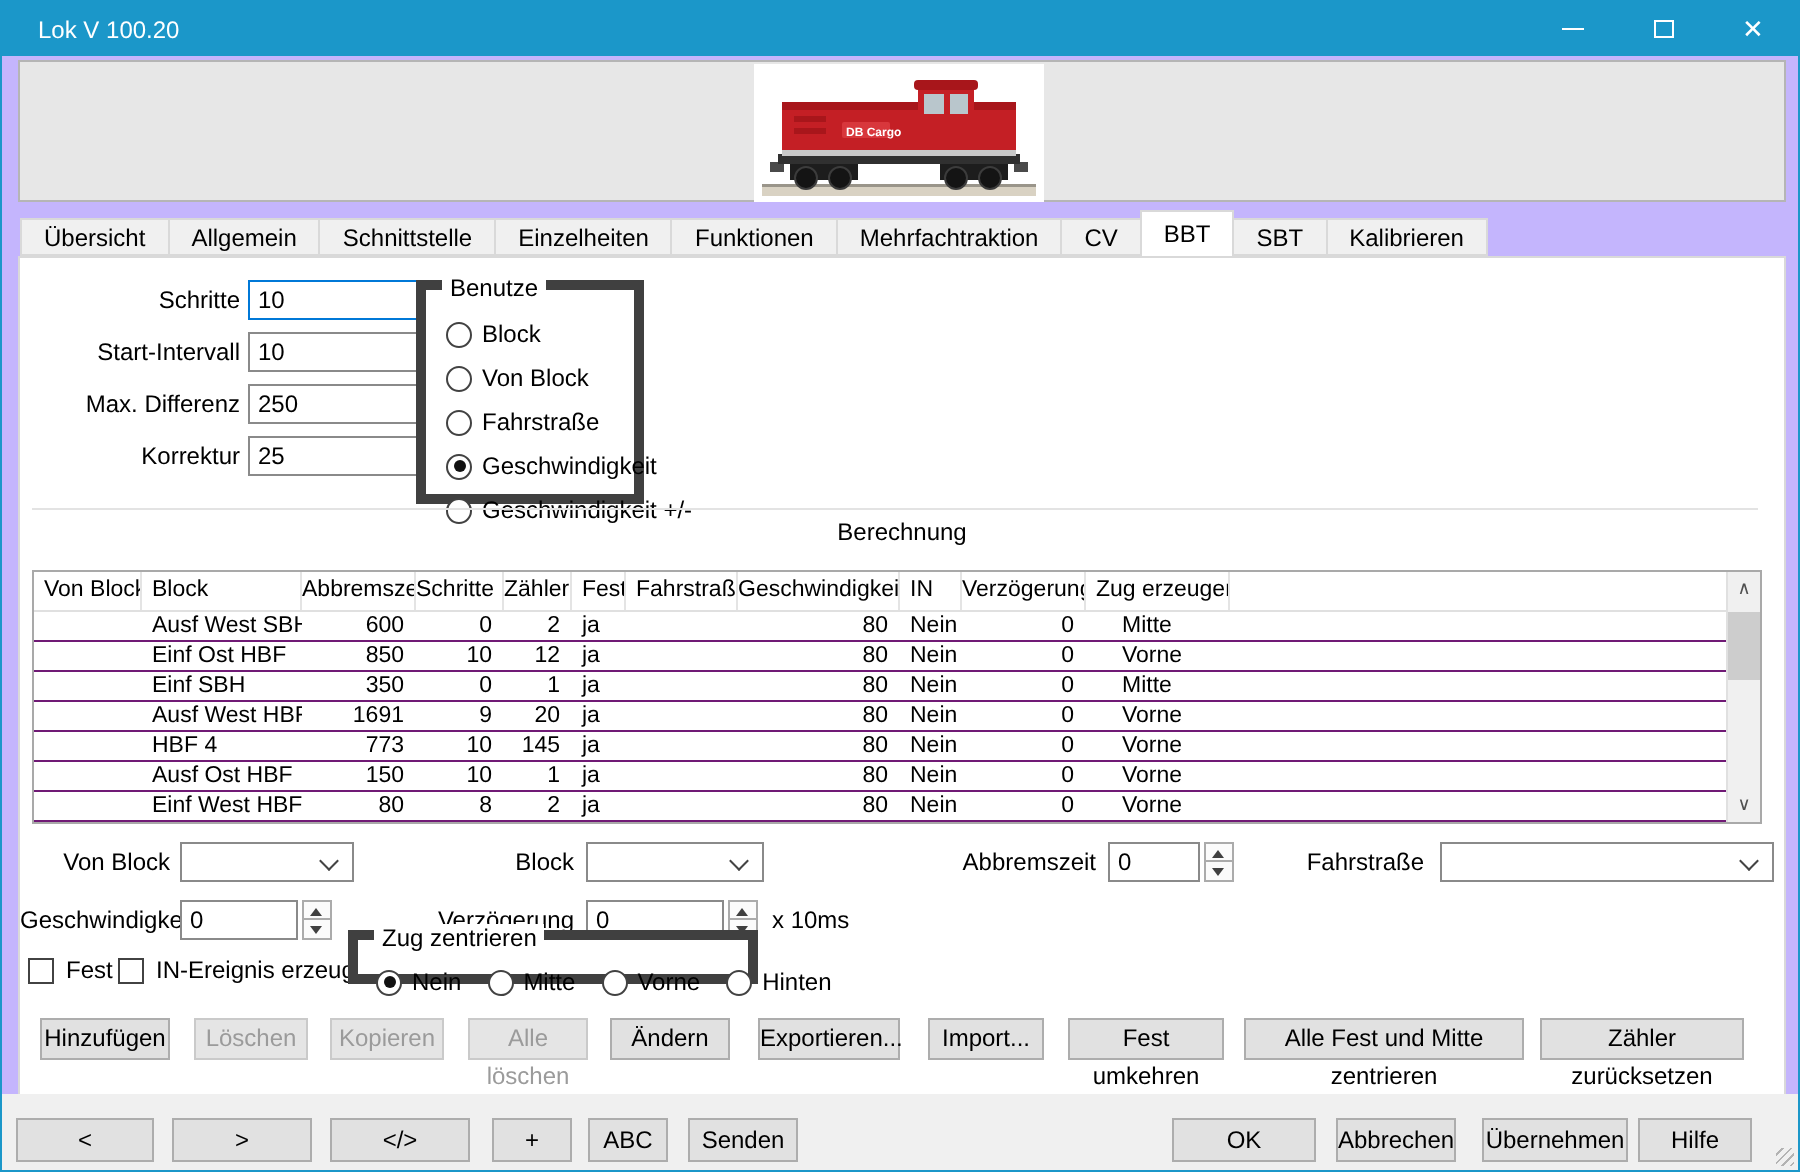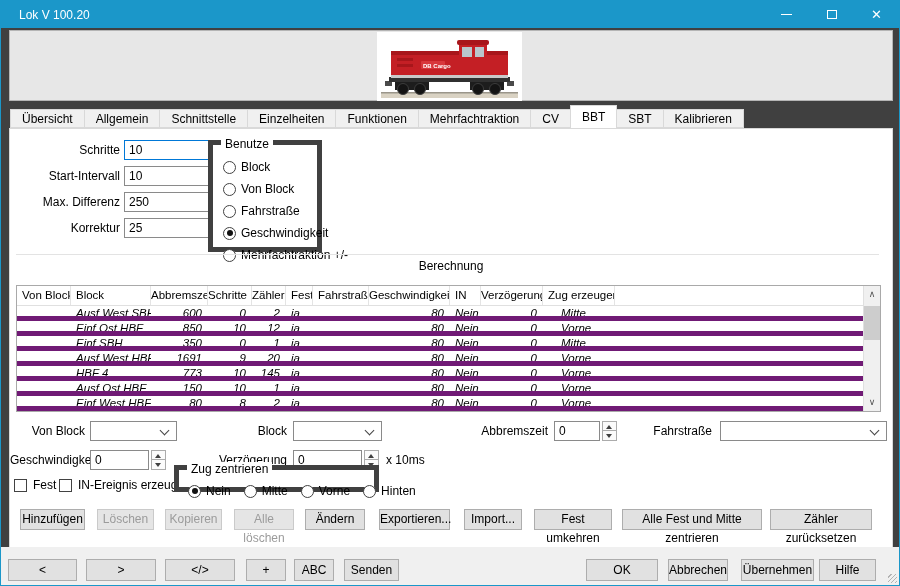--- a/index.html
+++ b/index.html
@@ -2,21 +2,21 @@
 <html style="--accent: #1b97c9; --focus: #0078d7; --locored: #c41f25;"><head>
 <meta charset="utf-8">
 <style>
   :root{
     --accent:#1b97c9;
     --focus:#0078d7;
     --locored:#c41f25;
   }
   *{margin:0;padding:0;box-sizing:border-box;}
   body{width:900px;height:586px;font-family:"Liberation Sans","DejaVu Sans",sans-serif;background:#fff;}
-  .window{position:relative;width:900px;height:586px;background:#404040;border:1px solid var(--accent);overflow:hidden;}
+  .window{position:relative;width:900px;height:586px;background:#c4b5fd;border:1px solid var(--accent);overflow:hidden;}
 
   
   .titlebar{position:absolute;left:0;top:0;right:0;height:27px;background:var(--accent);color:#fff;display:flex;align-items:center;}
   .title{font-size:12px;padding-left:18px;}
   .caption{position:absolute;right:0;top:0;height:27px;display:flex;}
   .capbtn{width:45px;height:27px;display:flex;align-items:center;justify-content:center;color:#fff;font-size:12px;cursor:default;}
   .min-glyph{display:block;width:11px;height:1px;background:#fff;}
   .max-glyph{display:block;width:10px;height:9px;border:1px solid #fff;}
   .close-glyph{font-size:13px;line-height:13px;}
 
@@ -61,21 +61,21 @@
   .cb{position:absolute;width:13px;height:13px;border:1px solid #424242;background:#fff;}
   .cb-label{position:absolute;white-space:nowrap;line-height:13px;}
 
   
   .divider{position:absolute;left:6px;right:13px;top:125px;border-top:1px solid #e3e3e3;}
   .calc-title{position:absolute;left:0;right:0;top:130px;text-align:center;color:#000;}
   .table{position:absolute;left:6px;top:156px;width:865px;height:127px;border:1px solid #a9a9a9;background:#fff;font-size:11.5px;}
   .thead{display:flex;height:20px;line-height:19px;border-bottom:1px solid #e0e0e0;}
   .th{border-right:1px solid #e4e4e4;overflow:hidden;white-space:nowrap;}
   .th.fill{border-right:none;flex:1;}
-  .trow{display:flex;height:15px;line-height:14px;border-bottom:5px solid #701a75;font-style:italic;}
+  .trow{display:flex;height:15px;line-height:14px;border-bottom:1px solid #701a75;}
   .td{overflow:hidden;white-space:nowrap;}
   .td.fill{flex:1;}
   .al{text-align:left;padding-left:5px;}
   .ar{text-align:right;padding-right:6px;}
 
   .vscroll{position:absolute;top:0;right:0;bottom:0;width:17px;background:#f0f0f0;border-left:1px solid #e0e0e0;}
   .sarrow{position:absolute;left:0;width:16px;height:17px;text-align:center;font-size:9px;line-height:17px;color:#505050;}
   .sarrow.up{top:0;}
   .sarrow.down{bottom:0;}
   .sthumb{position:absolute;left:0;top:20px;width:16px;height:34px;background:#cdcdcd;}
@@ -214,21 +214,21 @@
           <div class="radio-row">
             <span class="radio"></span>
             <span class="rlabel">Fahrstraße</span>
           </div>
           <div class="radio-row">
             <span class="radio on"></span>
             <span class="rlabel">Geschwindigkeit</span>
           </div>
           <div class="radio-row">
             <span class="radio"></span>
-            <span class="rlabel">Mehrfachtraktion +/-</span>
+            <span class="rlabel">Geschwindigkeit +/-</span>
           </div>
         </div>
     </div>
 
     <div class="divider"></div>
     <div class="calc-title">Berechnung</div>
     <div class="table">
       <div class="thead" id="thead">
           <span class="th al" style="width: 54px;">Von Block</span>
           <span class="th al" style="width: 80px;">Block</span>

